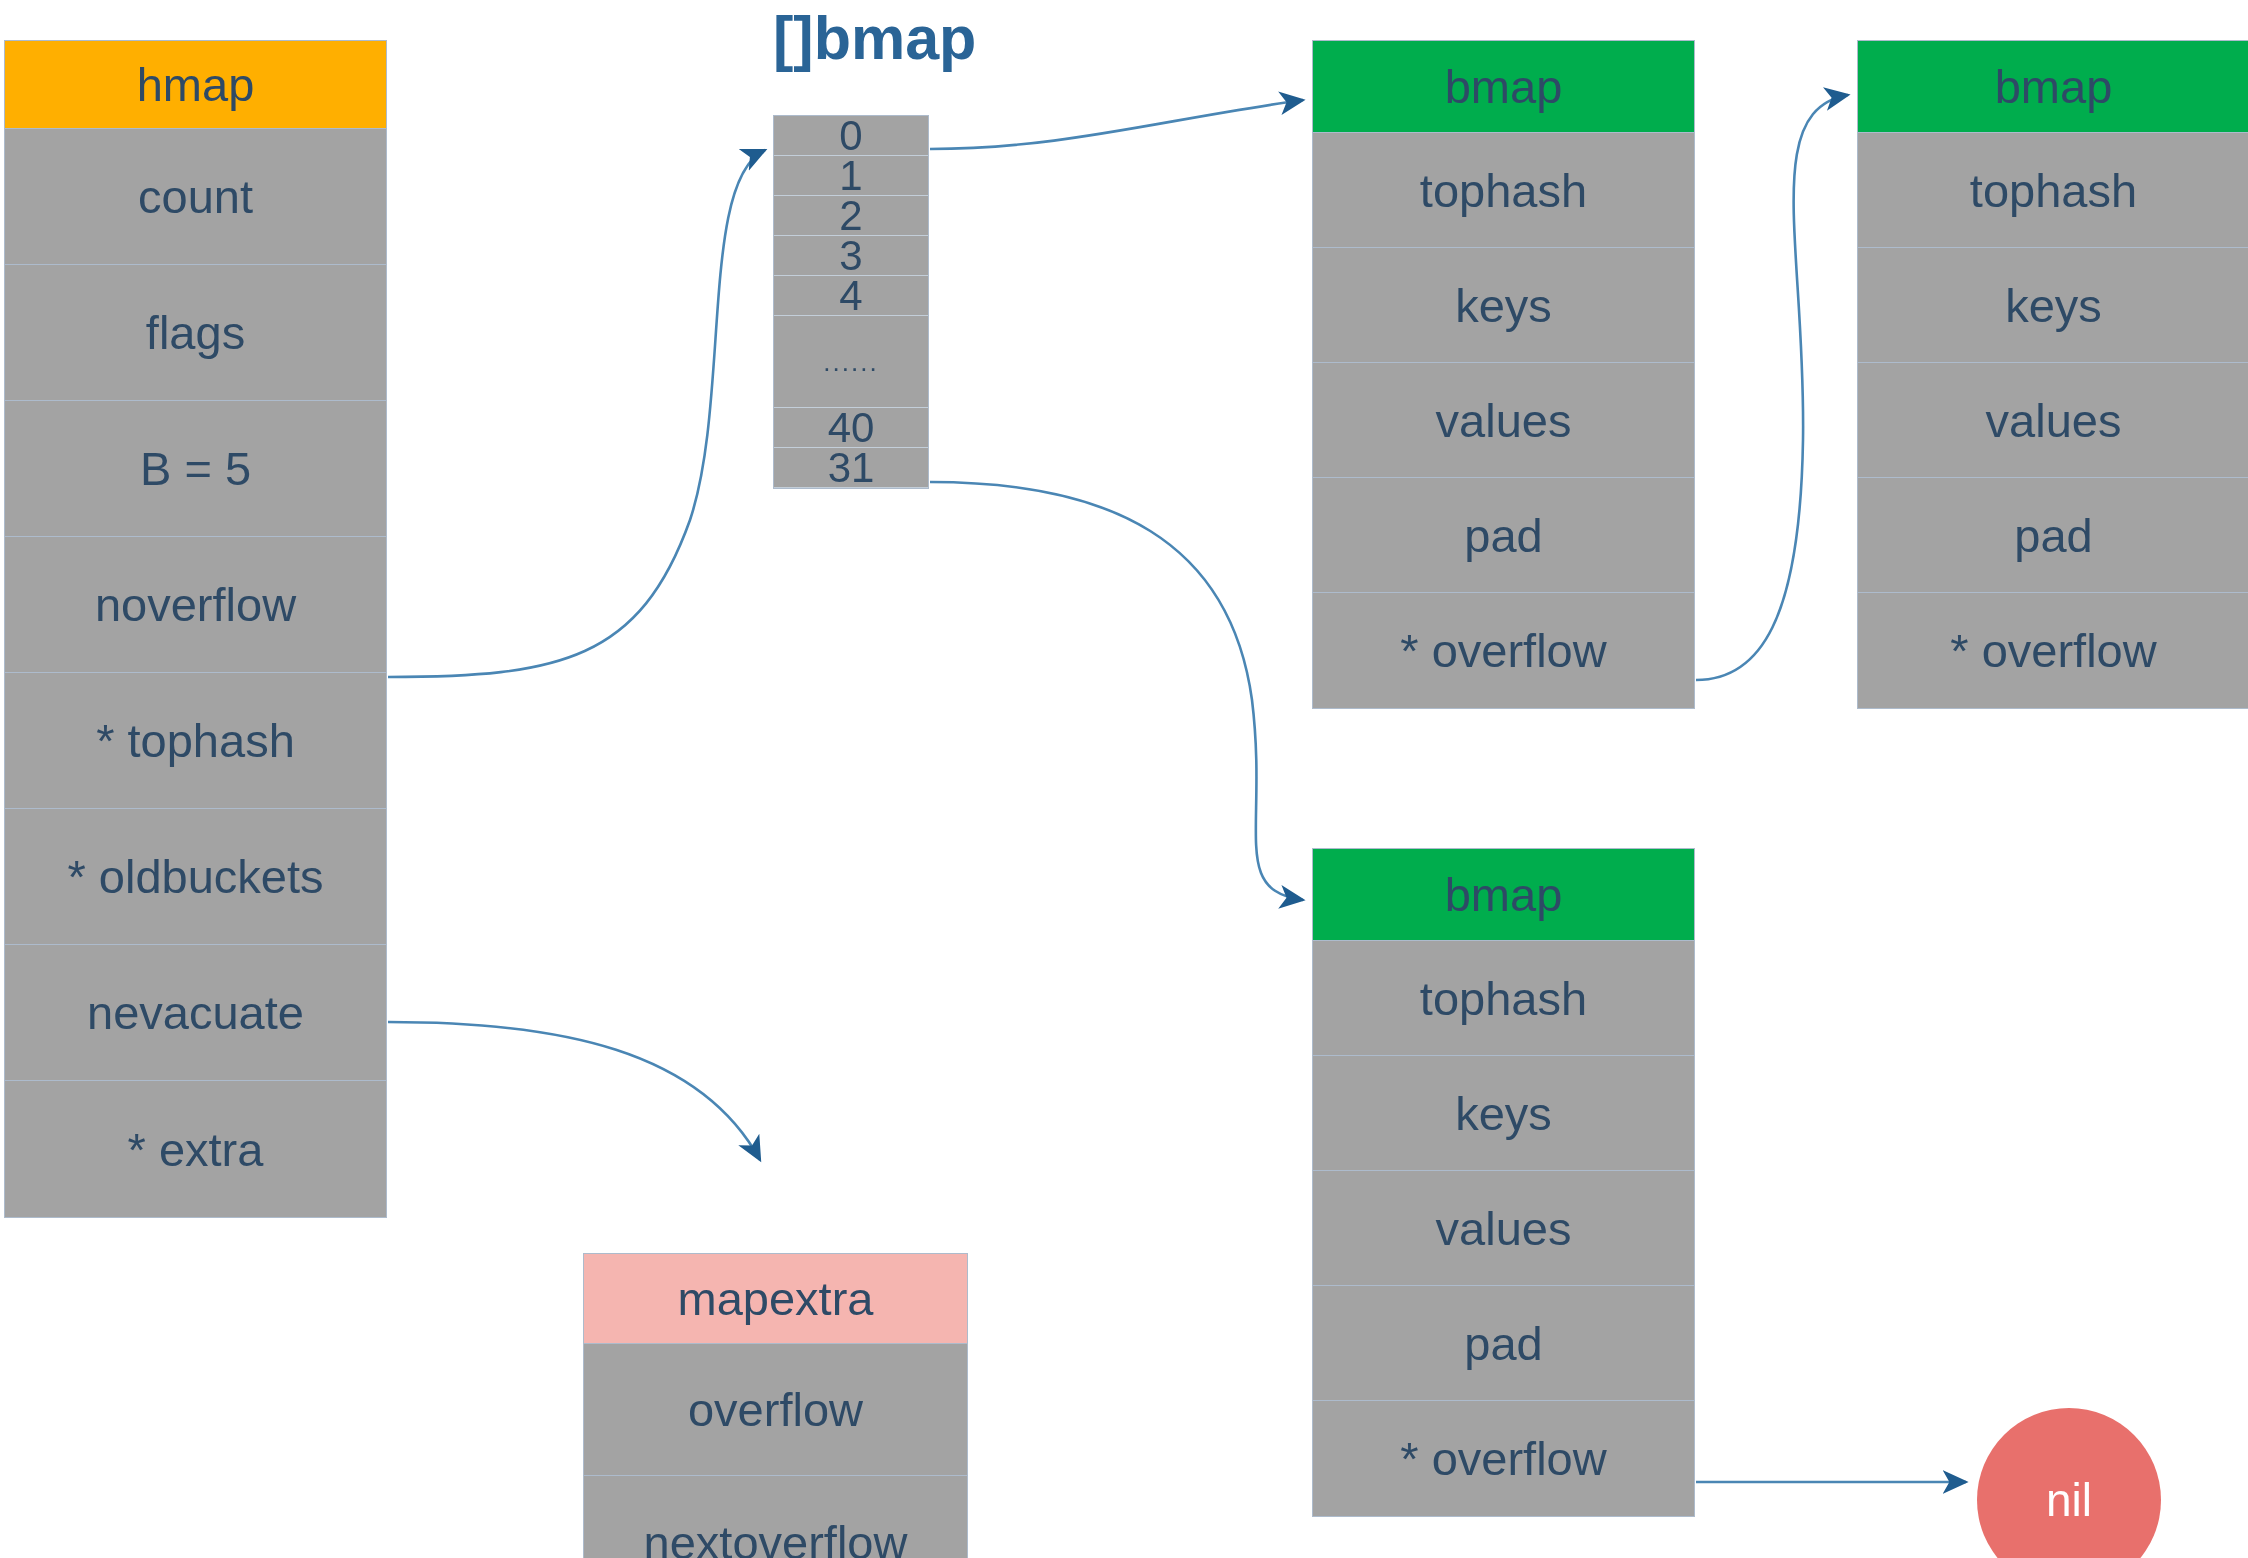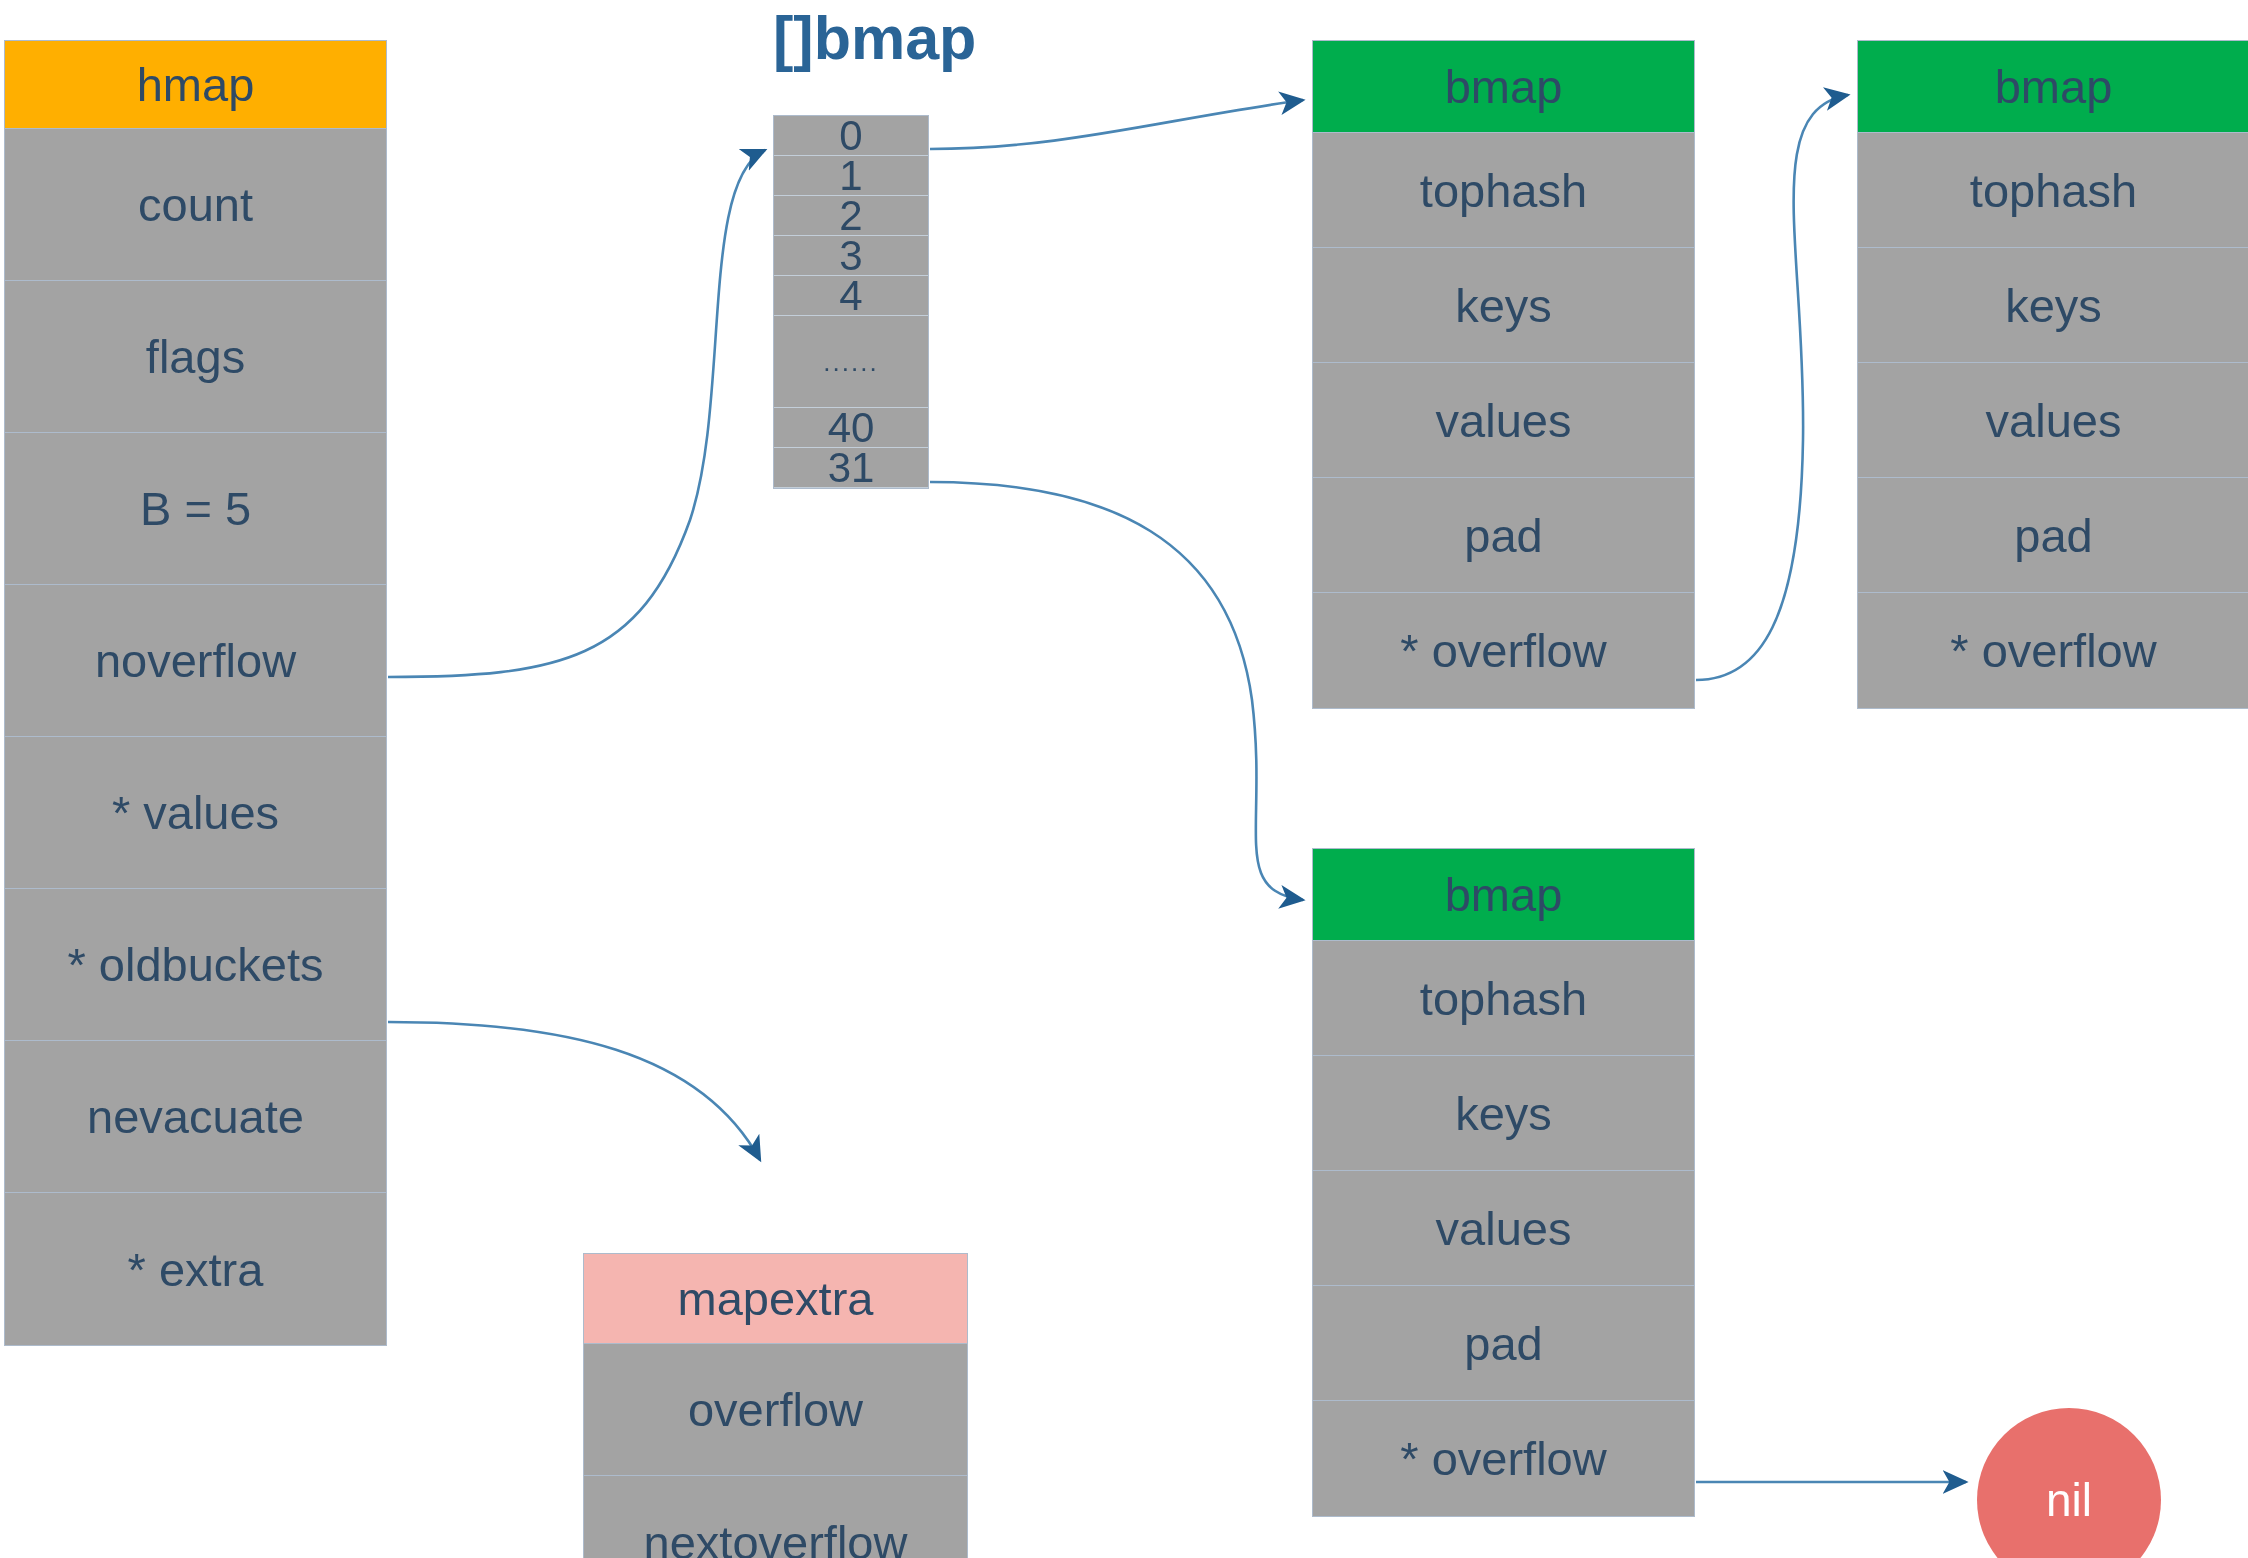--- a/index.html
+++ b/index.html
@@ -38,21 +38,21 @@
     white-space: nowrap;
   }
   .row:last-child { border-bottom: none; }
 
   .row.hdr-orange { background: #ffaf00; }
   .row.hdr-green  { background: #00ad4d; }
   .row.hdr-pink   { background: #f5b5b0; }
 
   
   #hmap { left: 4px; top: 40px; width: 383px; }
-  #hmap .row { height: 152px; }
+  #hmap .row { height: 136px; }
   #hmap .row.hdr-orange { height: 88px; }
 
   
   #slice-title {
     position: absolute;
     left: 773px;
     top: 8px;
     width: 156px;
     text-align: center;
     color: #2a6496;
@@ -112,21 +112,21 @@
 <body>
 
 <div id="canvas">
 
   <div class="struct" id="hmap">
     <div class="row hdr-orange">hmap</div>
     <div class="row">count</div>
     <div class="row">flags</div>
     <div class="row">B = 5</div>
     <div class="row">noverflow</div>
-    <div class="row">* values</div>
+    <div class="row">* tophash</div>
     <div class="row">* oldbuckets</div>
     <div class="row">nevacuate</div>
     <div class="row">* extra</div>
   </div>
 
   <div id="slice-title">[]bmap</div>
   <div class="struct" id="slice">
     <div class="row">0</div>
     <div class="row">1</div>
     <div class="row">2</div>

